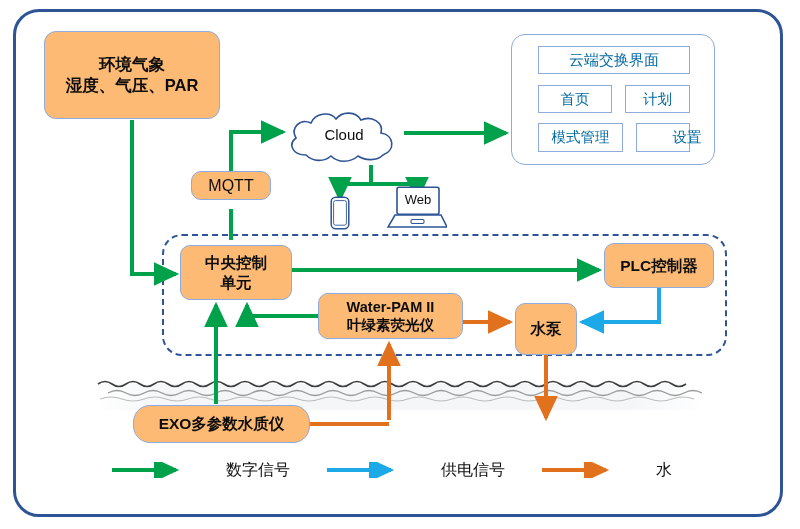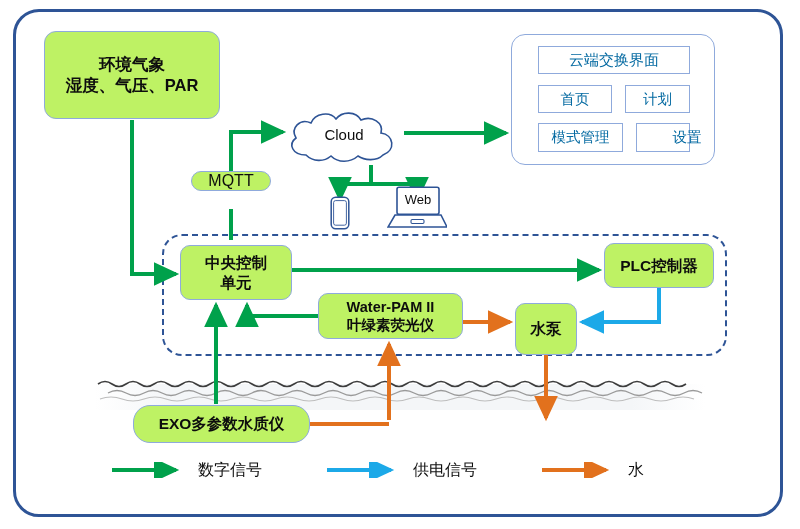--- a/index.html
+++ b/index.html
@@ -27,38 +27,38 @@
     border: 3px solid #2E5496;
     border-radius: 26px;
     box-sizing: border-box;
   }
   
   .node {
     position: absolute;
     box-sizing: border-box;
     border: 1.4px solid #8FAADC;
     border-radius: 10px;
-    background: #bef264;
+    background: #fdba74;
     display: flex;
     flex-direction: column;
     align-items: center;
     justify-content: center;
     color: #0d0d0d;
     text-align: center;
     line-height: 1.25;
   }
   .node .ln { display: block; white-space: nowrap; }
 
   
   #node-env {
     left: 44px; top: 31px; width: 176px; height: 88px;
     font-size: 16.5px; font-weight: bold; border-radius: 12px;
   }
   #node-mqtt {
-    left: 191px; top: 171px; width: 80px; height: 20px;
+    left: 191px; top: 171px; width: 80px; height: 29px;
     font-size: 16px;
   }
   #node-ccu {
     left: 180px; top: 245px; width: 112px; height: 55px;
     font-size: 15.5px; font-weight: bold;
   }
   #node-pam {
     left: 318px; top: 293px; width: 145px; height: 46px;
     font-size: 14.5px; font-weight: bold;
   }
@@ -129,21 +129,21 @@
   }
 
   
   #water-svg { position: absolute; left: 0; top: 0; width: 800px; height: 529px; pointer-events: none; }
 
   
   #conn-svg { position: absolute; left: 0; top: 0; width: 800px; height: 529px; pointer-events: none; }
 
   
   #legend { position: absolute; left: 110px; top: 455px; width: 580px; height: 34px; }
-  .lg-item { position: absolute; top: 0; height: 30px; display: flex; align-items: center; }
+  .lg-item { position: absolute; top: 0; height: 30px; display: flex; align-items: center; gap: 28px; }
   .lg-label { font-size: 16px; color: #0d0d0d; margin-left: 10px; white-space: nowrap; }
   #lg-1 { left: 0px; }
   #lg-2 { left: 215px; }
   #lg-3 { left: 430px; }
 </style>
 </head>
 <body>
 
 <div id="canvas">
 

